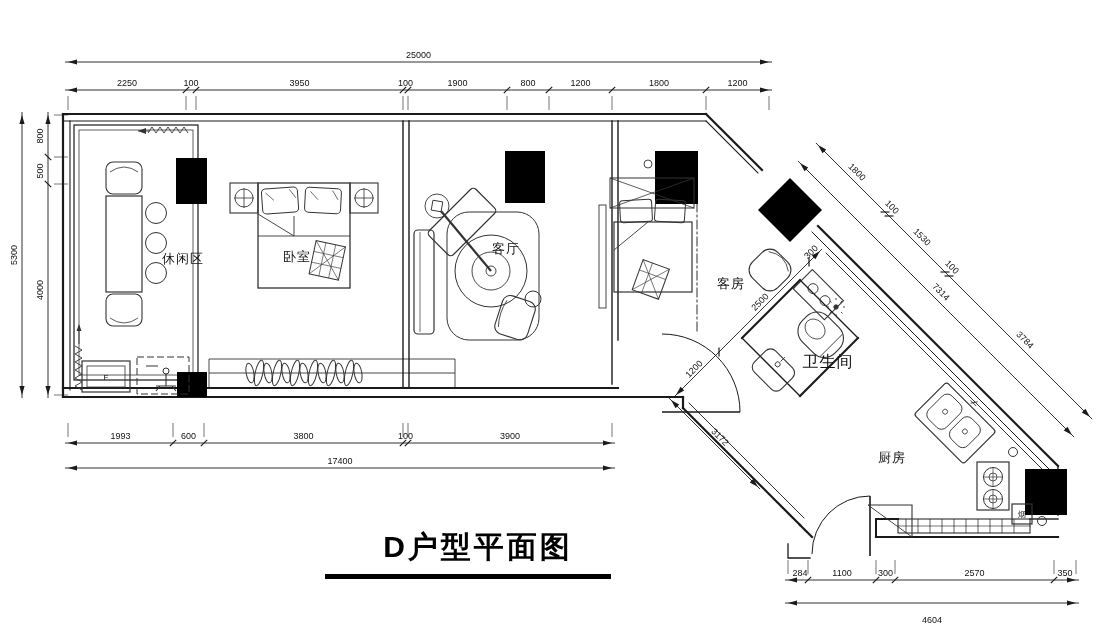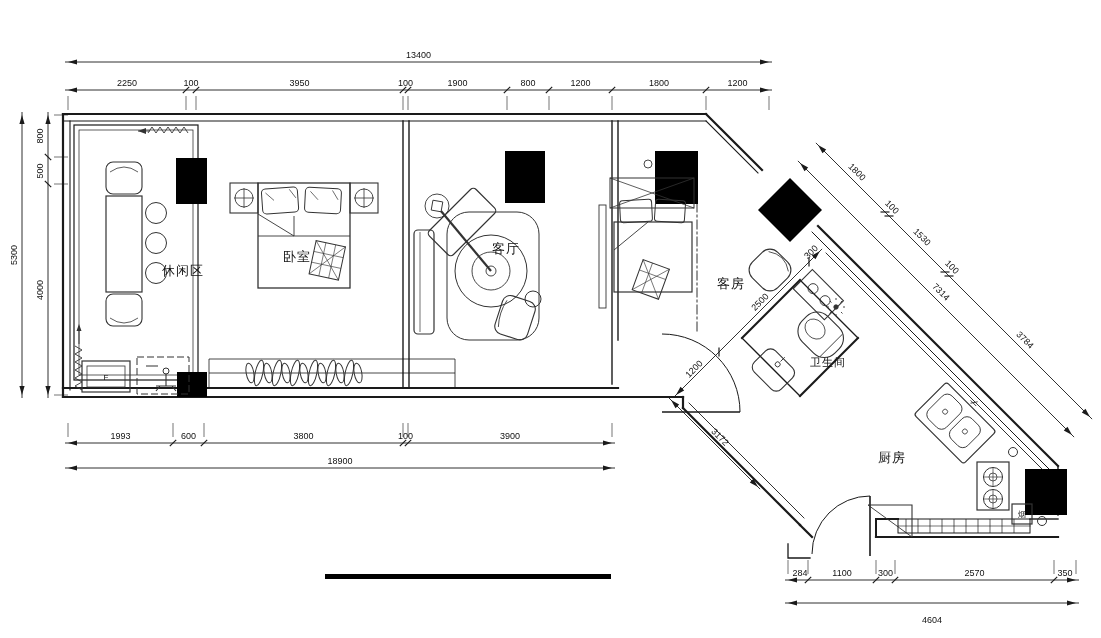--- a/index.html
+++ b/index.html
@@ -343,51 +343,52 @@
         <line x1="809" y1="257.50067955131" x2="809" y2="266.49932044869" stroke="#1a1a1a" stroke-width="1.2"></line>
         <line x1="719" y1="347.50067955131" x2="719" y2="356.49932044869" stroke="#1a1a1a" stroke-width="1.2"></line>
         <line x1="668.8786796564403" y1="397.87867965644034" x2="760.1213203435597" y2="489.12132034355966" stroke="#1a1a1a" stroke-width="0.9"></line>
         <polygon points="671,400 679.202438661764,404.5254833995939 675.525483399594,408.20243866176395" fill="#1a1a1a"></polygon>
         <polygon points="758,487 749.797561338236,482.4745166004061 753.474516600406,478.79756133823605" fill="#1a1a1a"></polygon>
       </g>
   </svg>
 
   <div id="labels">
 
-    <div class="lbl room" style="left:183px;top:259px;margin-top:12px;">休闲区</div>
+    <div class="lbl room" style="left:183px;top:259px;">休闲区</div>
     <div class="lbl room" style="left:297px;top:257px;">卧室</div>
     <div class="lbl room" style="left:506px;top:249px;text-align:right;">客厅</div>
     <div class="lbl room" style="left:731px;top:284px;">客房</div>
-    <div class="lbl room" style="left:828px;top:362px;font-size:11px;">卫生间</div>
+    <div class="lbl room" style="left:828px;top:362px;font-size:16px;">卫生间</div>
     <div class="lbl room" style="left:892px;top:458px;">厨房</div>
 
     <div class="lbl tiny" style="left:106px;top:377px;">F</div>
     <div class="lbl tiny" style="left:1022px;top:514px;">烟</div>
 
+    <div class="lbl title" style="left:478px;top:547px;">D户型平面图</div>
     <div class="title-bar" style="left:325px;top:574px;width:286px;"></div>
-  <div class="lbl dim" style="left: 418.5px; top: 55px; transform: translate(-50%, -50%) rotate(0deg);">13400</div>
+  <div class="lbl dim" style="left: 418.5px; top: 55px; transform: translate(-50%, -50%) rotate(0deg);">25000</div>
       <div class="lbl dim" style="left: 127px; top: 83px; transform: translate(-50%, -50%) rotate(0deg);">2250</div>
       <div class="lbl dim" style="left: 191px; top: 83px; transform: translate(-50%, -50%) rotate(0deg);">100</div>
       <div class="lbl dim" style="left: 299.5px; top: 83px; transform: translate(-50%, -50%) rotate(0deg);">3950</div>
       <div class="lbl dim" style="left: 405.5px; top: 83px; transform: translate(-50%, -50%) rotate(0deg);">100</div>
       <div class="lbl dim" style="left: 457.5px; top: 83px; transform: translate(-50%, -50%) rotate(0deg);">1900</div>
       <div class="lbl dim" style="left: 528px; top: 83px; transform: translate(-50%, -50%) rotate(0deg);">800</div>
       <div class="lbl dim" style="left: 580.5px; top: 83px; transform: translate(-50%, -50%) rotate(0deg);">1200</div>
       <div class="lbl dim" style="left: 659px; top: 83px; transform: translate(-50%, -50%) rotate(0deg);">1800</div>
       <div class="lbl dim" style="left: 737.5px; top: 83px; transform: translate(-50%, -50%) rotate(0deg);">1200</div>
       <div class="lbl dim" style="left: 14px; top: 255px; transform: translate(-50%, -50%) rotate(-90deg);">5300</div>
       <div class="lbl dim" style="left: 40px; top: 136px; transform: translate(-50%, -50%) rotate(-90deg);">800</div>
       <div class="lbl dim" style="left: 40px; top: 170.5px; transform: translate(-50%, -50%) rotate(-90deg);">500</div>
       <div class="lbl dim" style="left: 40px; top: 289.5px; transform: translate(-50%, -50%) rotate(-90deg);">4000</div>
       <div class="lbl dim" style="left: 120.5px; top: 436px; transform: translate(-50%, -50%) rotate(0deg);">1993</div>
       <div class="lbl dim" style="left: 188.5px; top: 436px; transform: translate(-50%, -50%) rotate(0deg);">600</div>
       <div class="lbl dim" style="left: 303.5px; top: 436px; transform: translate(-50%, -50%) rotate(0deg);">3800</div>
       <div class="lbl dim" style="left: 405.5px; top: 436px; transform: translate(-50%, -50%) rotate(0deg);">100</div>
       <div class="lbl dim" style="left: 510px; top: 436px; transform: translate(-50%, -50%) rotate(0deg);">3900</div>
-      <div class="lbl dim" style="left: 340px; top: 461px; transform: translate(-50%, -50%) rotate(0deg);">18900</div>
+      <div class="lbl dim" style="left: 340px; top: 461px; transform: translate(-50%, -50%) rotate(0deg);">17400</div>
       <div class="lbl dim" style="left: 800px; top: 573px; transform: translate(-50%, -50%) rotate(0deg);">284</div>
       <div class="lbl dim" style="left: 842px; top: 573px; transform: translate(-50%, -50%) rotate(0deg);">1100</div>
       <div class="lbl dim" style="left: 885.5px; top: 573px; transform: translate(-50%, -50%) rotate(0deg);">300</div>
       <div class="lbl dim" style="left: 974.5px; top: 573px; transform: translate(-50%, -50%) rotate(0deg);">2570</div>
       <div class="lbl dim" style="left: 1065px; top: 573px; transform: translate(-50%, -50%) rotate(0deg);">350</div>
       <div class="lbl dim" style="left: 932px; top: 596px; transform: translate(-50%, -50%) rotate(0deg); margin-top: 24px;">4604</div>
       <div class="lbl dim" style="left: 856.5px; top: 171.5px; transform: translate(-50%, -50%) rotate(45deg);">1800</div>
       <div class="lbl dim" style="left: 892px; top: 207px; transform: translate(-50%, -50%) rotate(45deg);">100</div>
       <div class="lbl dim" style="left: 922px; top: 237px; transform: translate(-50%, -50%) rotate(45deg);">1530</div>
       <div class="lbl dim" style="left: 952px; top: 267px; transform: translate(-50%, -50%) rotate(45deg);">100</div>

